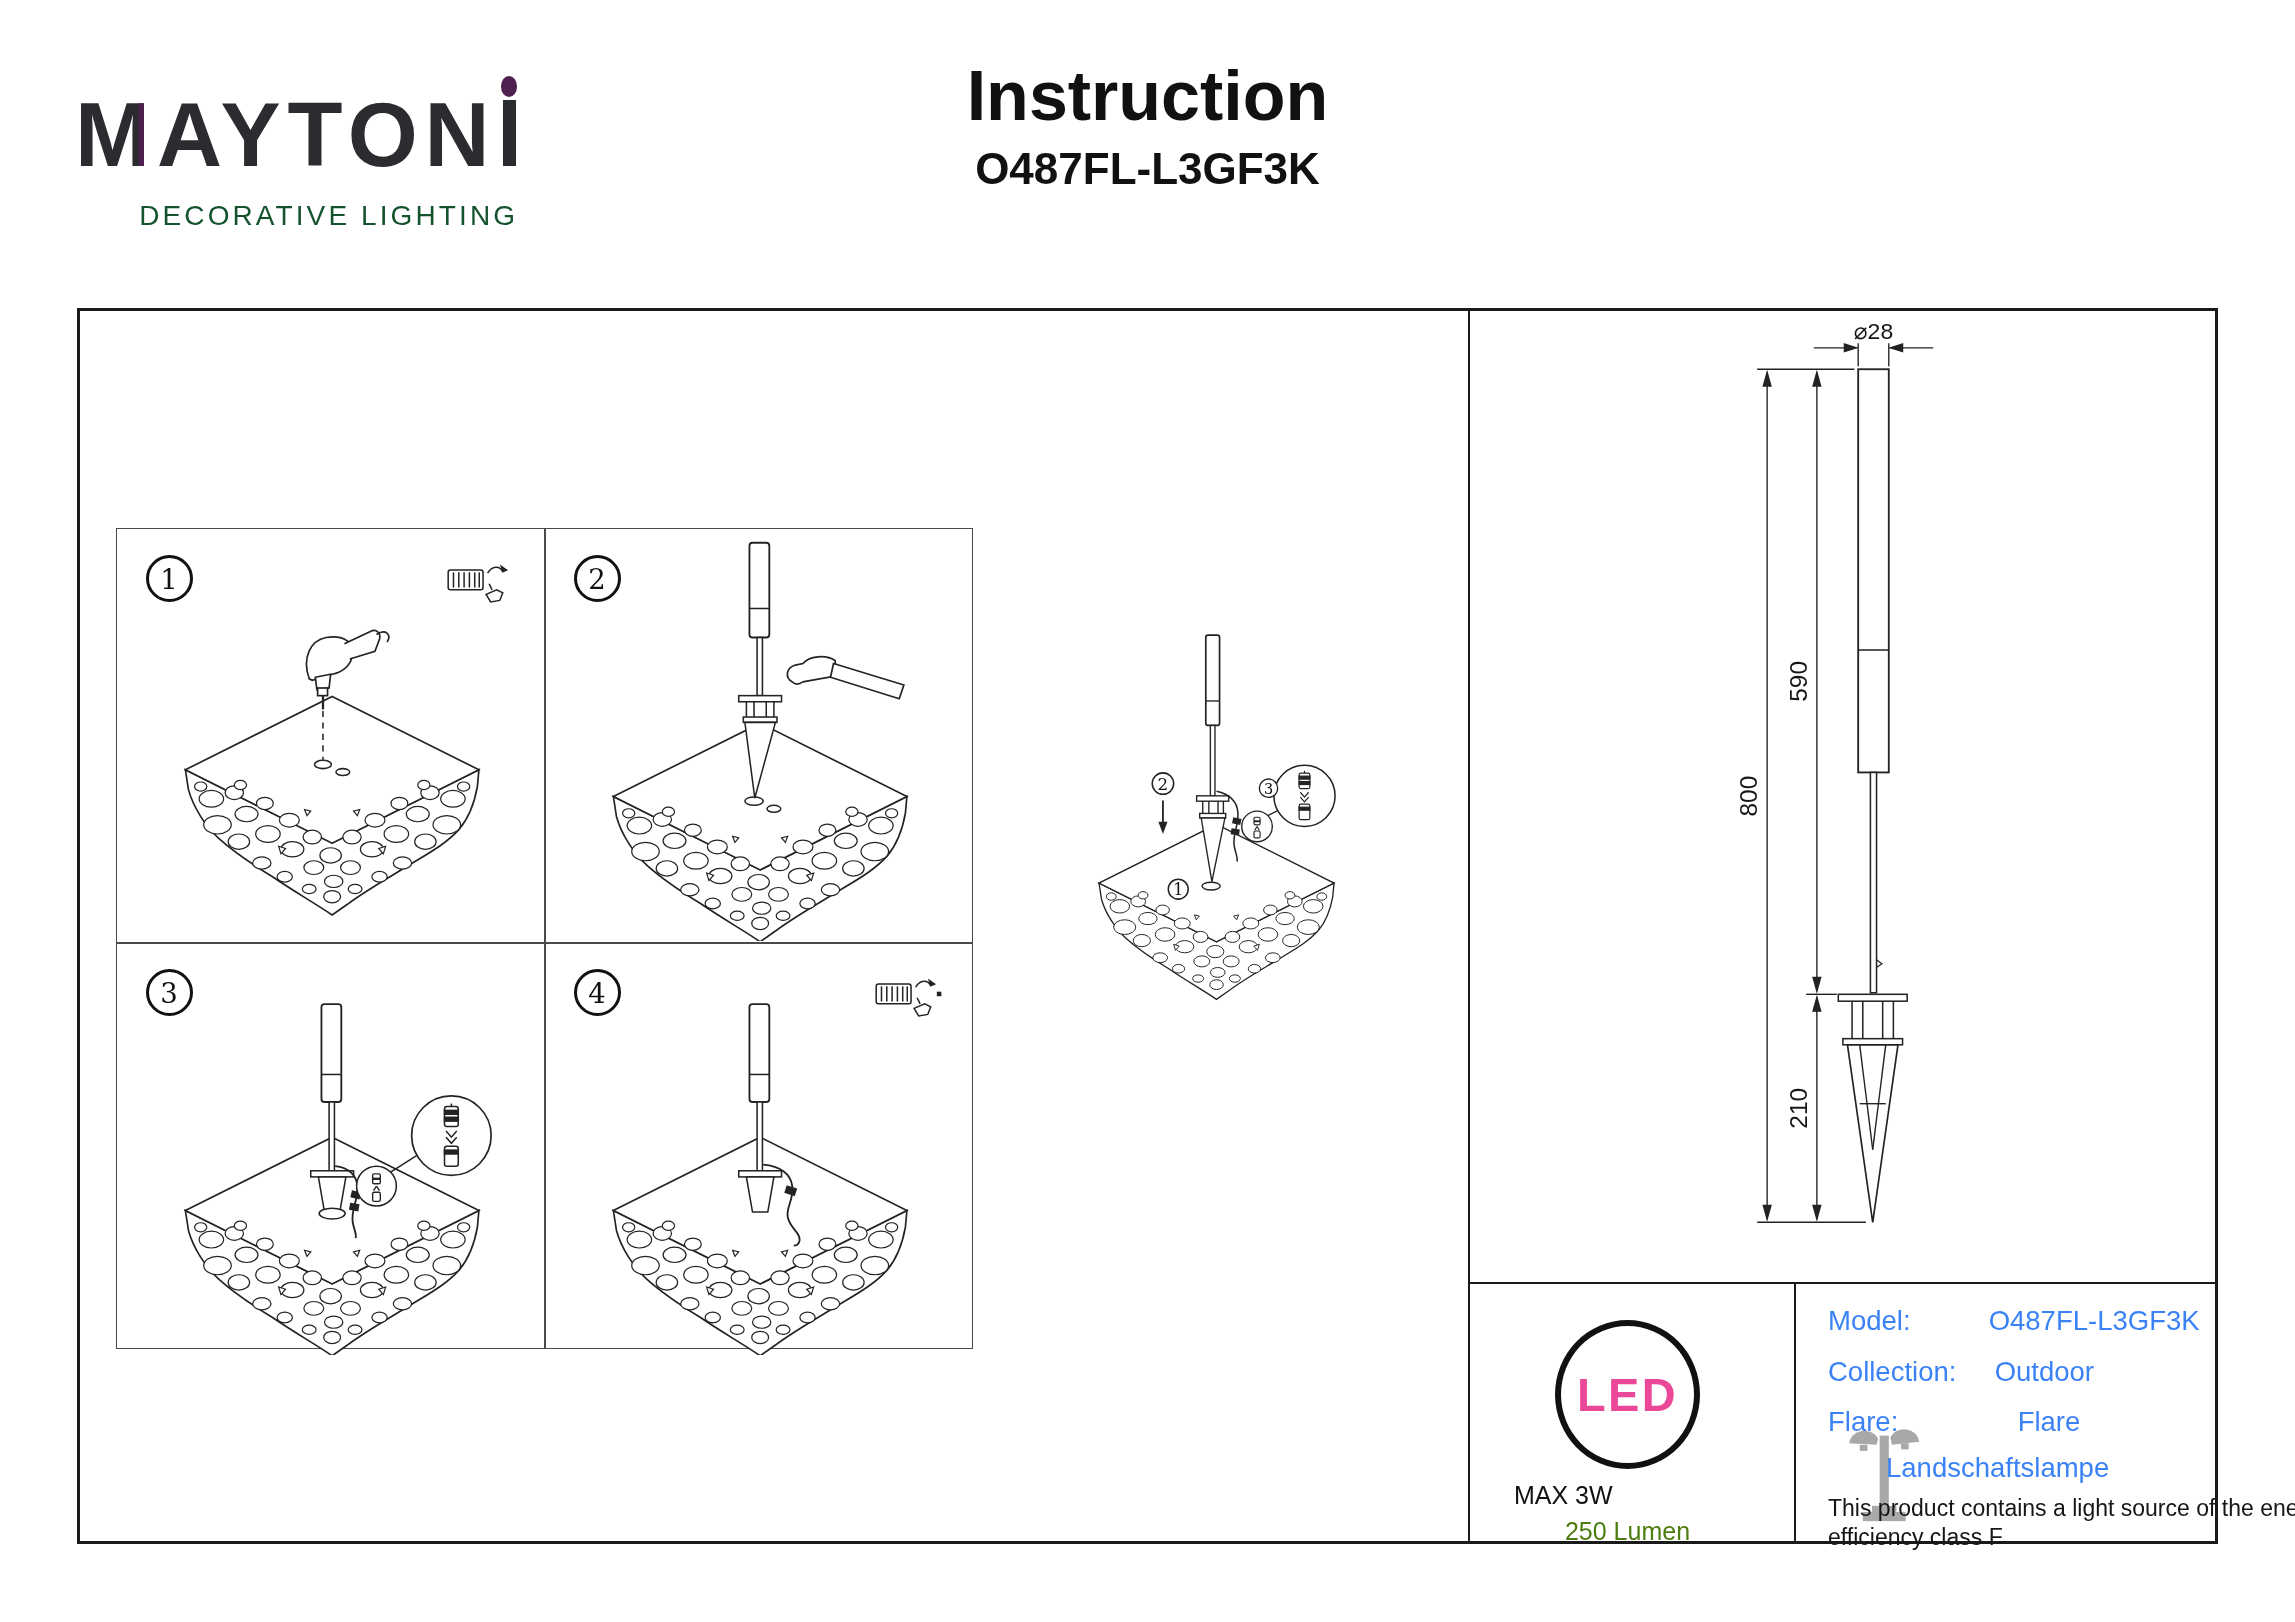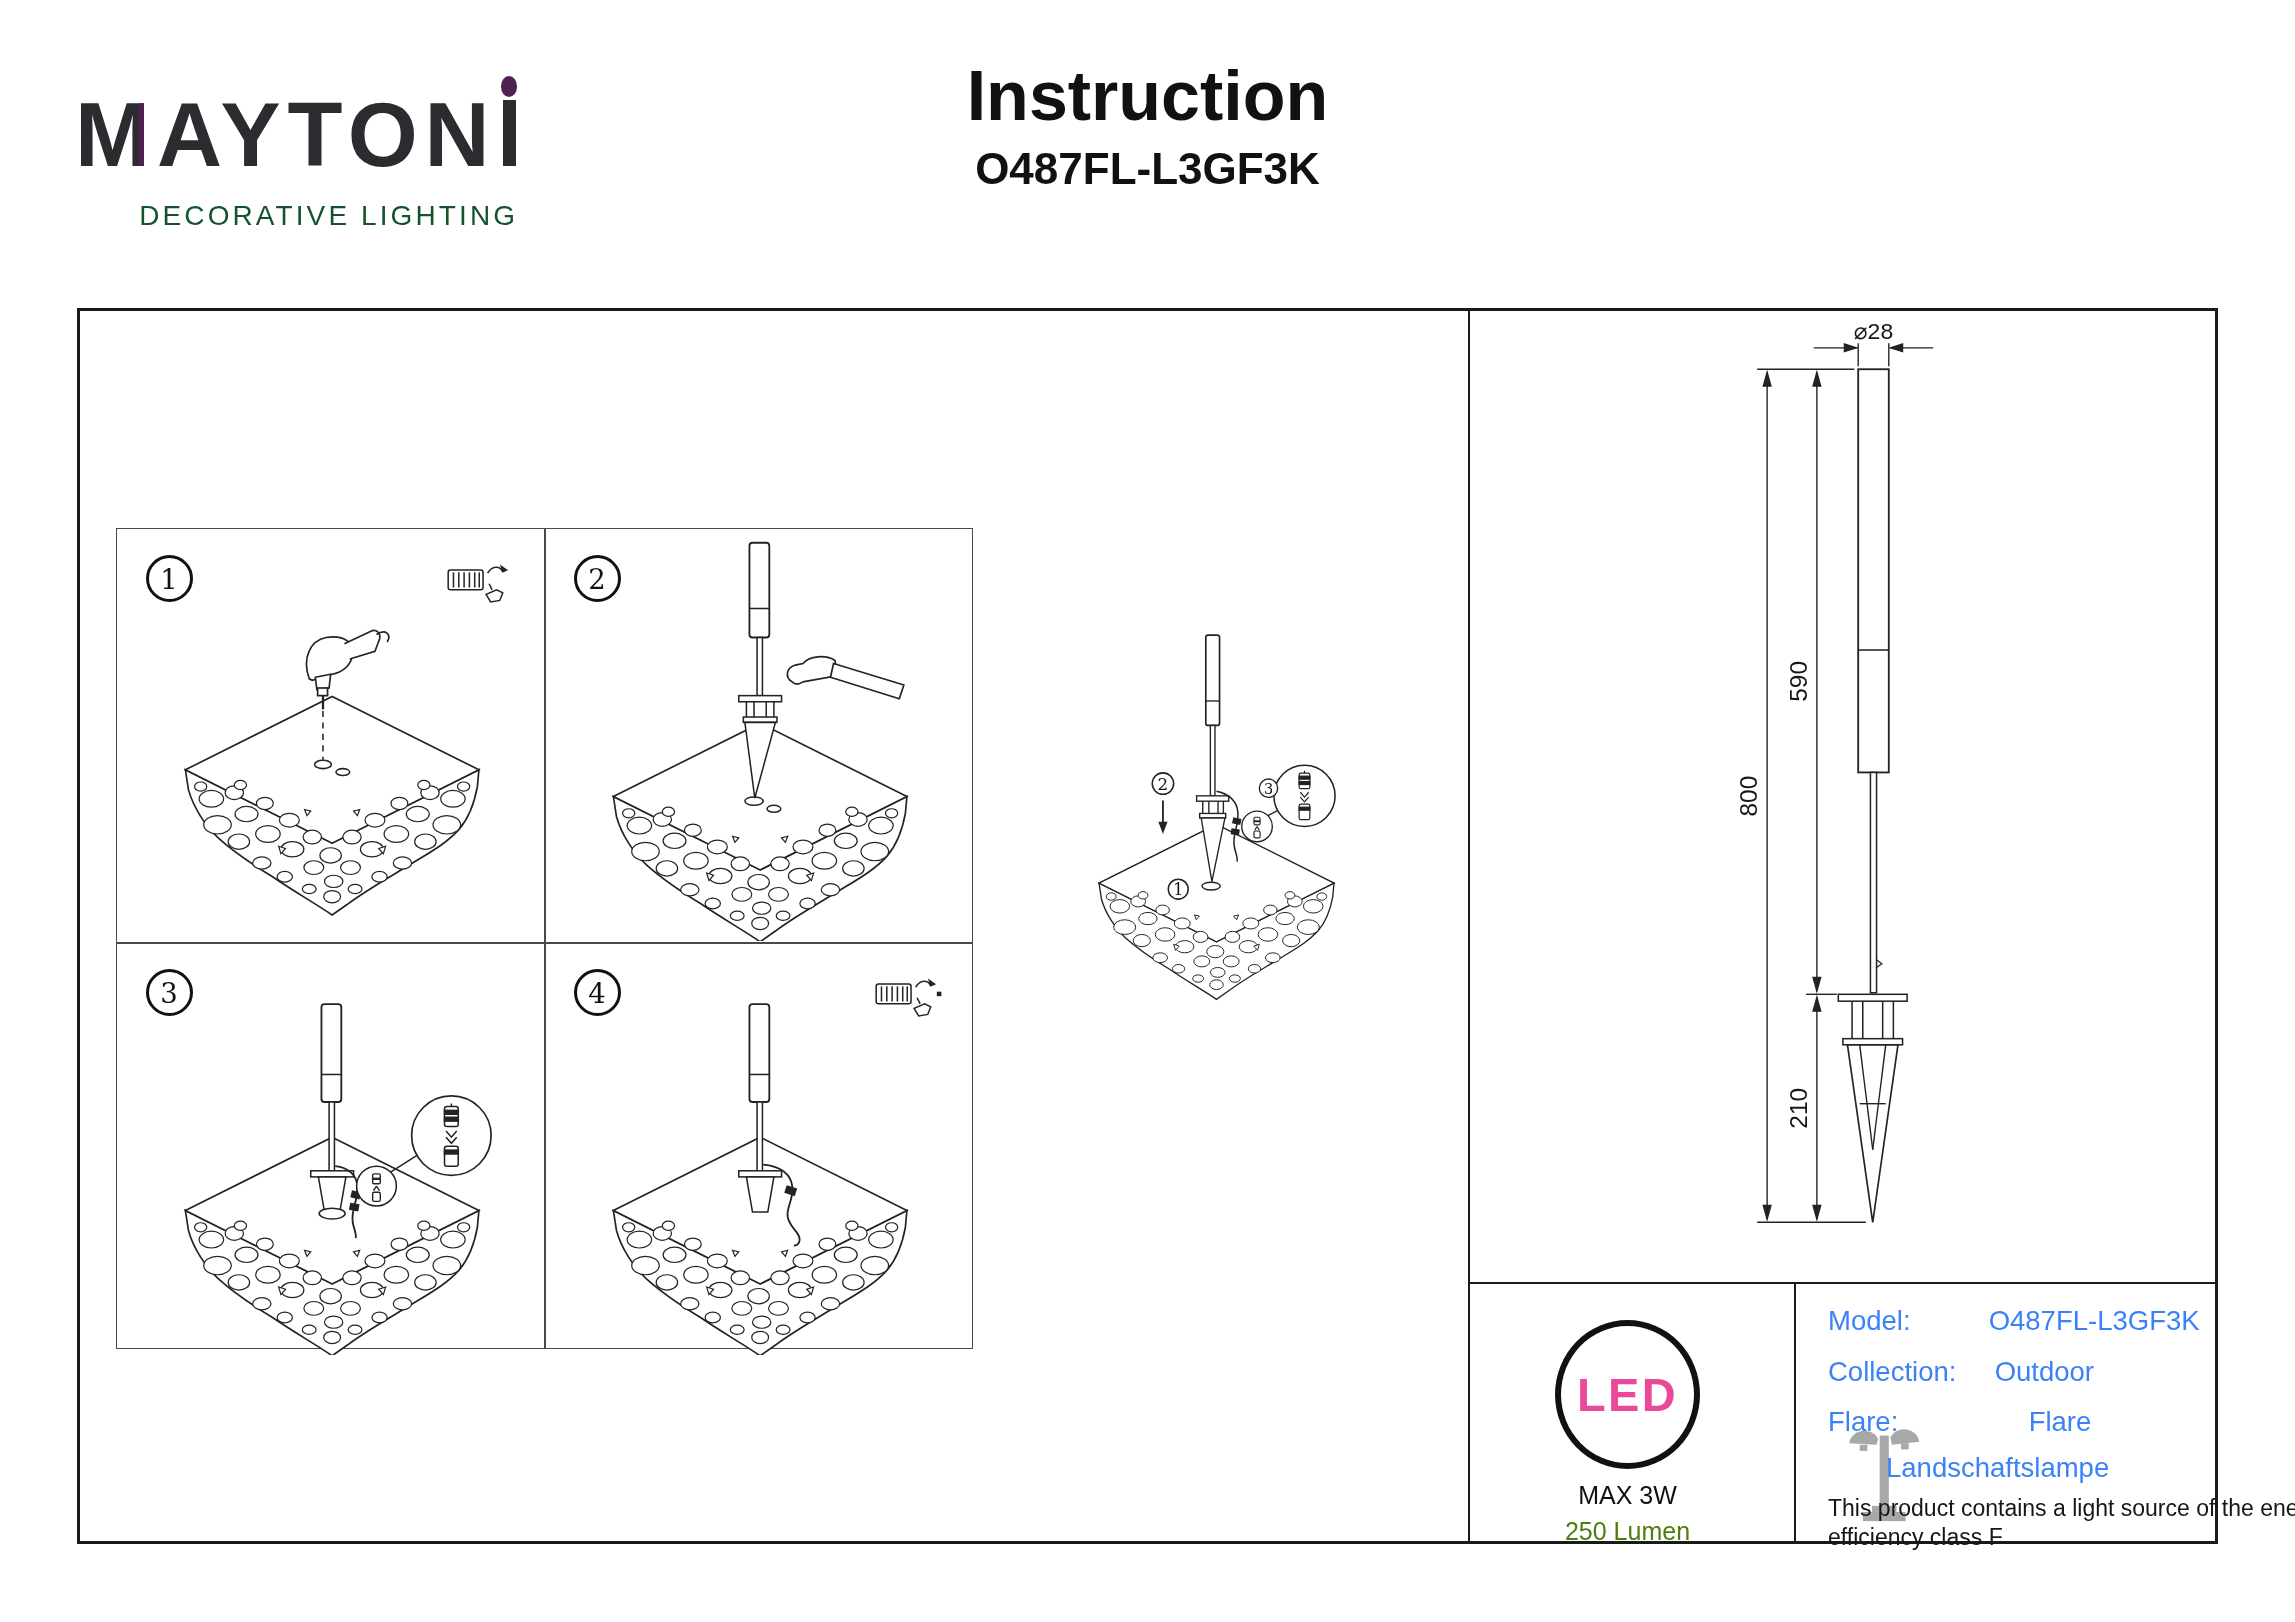--- a/index.html
+++ b/index.html
@@ -35,21 +35,21 @@
   .panel svg,.figure svg,.tech svg{display:block;}
   .badge{position:absolute;left:27.5px;top:26px;width:41px;height:41px;border:3.1px solid #111;border-radius:50%;
          display:flex;align-items:center;justify-content:center;
          font-family:"DejaVu Serif",serif;font-size:27.5px;color:#111;}
   .swicon{position:absolute;top:32px;right:29px;width:73px;height:47px;}
 
   
   .led-circle{left:1555px;top:1320px;width:133px;height:137px;border:6.1px solid #111;border-radius:50%;
               display:flex;align-items:center;justify-content:center;}
   .led-text{font-size:47px;font-weight:bold;letter-spacing:2.3px;color:#ec4899;}
-  .max-power{left:1555px;top:1481px;width:145px;text-align:center;font-size:25px;color:#111;}
+  .max-power{left:1514px;top:1481px;width:145px;font-size:25px;color:#111;}
   .lumen{left:1555px;top:1517px;width:145px;text-align:center;font-size:25px;color:#4d7c0f;}
   .spec-row{position:absolute;left:1828px;font-size:27.5px;color:#3b82f6;z-index:2;}
   .spec-label{display:inline-block;width:153px;}
   .spec-value{display:inline-block;}
   .note{left:1828px;top:1494px;width:505px;font-size:23px;line-height:1.25;color:#161616;z-index:2;}
   .series-watermark{left:1843px;top:1414px;width:84px;height:115px;z-index:1;}
 
   .tech{left:1468px;top:308px;width:749px;height:858px;}
   .figure{left:1071px;top:626px;width:291px;height:394px;}
 </style>
@@ -371,21 +371,21 @@
   <div class="spec-row" style="top:1305px;">
     <span class="spec-label">Model:</span>
     <span class="spec-value" style="font-weight:400;">O487FL-L3GF3K</span>
   </div>
   <div class="spec-row" style="top:1356px;">
     <span class="spec-label">Collection:</span>
     <span class="spec-value" style="margin-left:6px;">Outdoor</span>
   </div>
   <div class="spec-row" style="top:1406px;">
     <span class="spec-label">Flare:</span>
-    <span class="spec-value" style="margin-left:40px;">Flare</span>
+    <span class="spec-value" style="margin-left:29px;">Flare</span>
   </div>
   <div class="spec-row" style="top:1452px;left:1886px;">
     <span class="spec-value">Landschaftslampe</span>
   </div>
   <div class="abs note">This product contains a light source of the energy efficiency class F</div>
 
 </div>
 
 
 </body></html>

